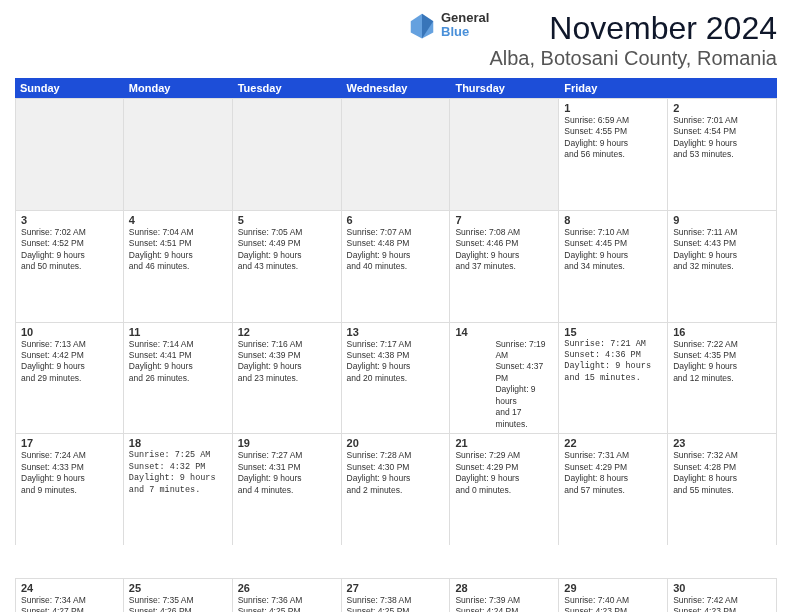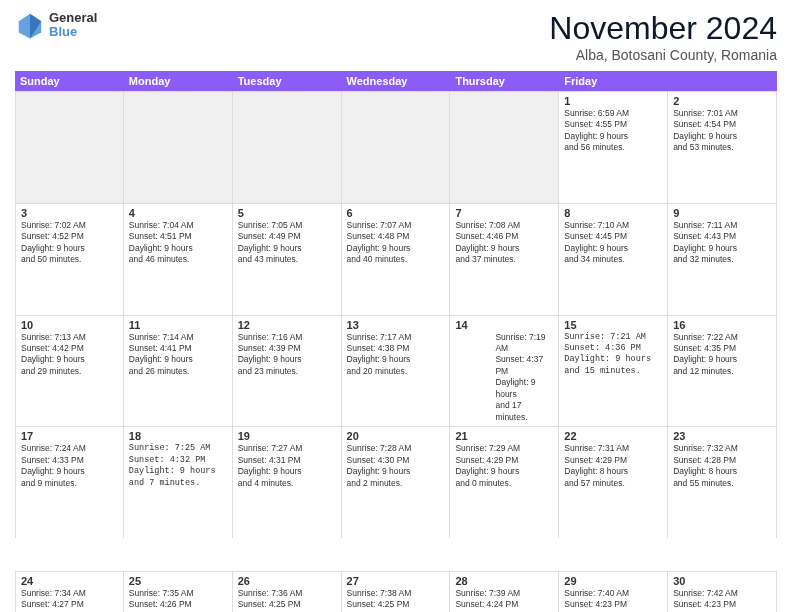--- a/index.html
+++ b/index.html
@@ -9,20 +9,21 @@
       width: 792px;
       height: 612px;
       overflow: hidden;
     }
     .page {
       width: 792px;
       height: 496px;
       padding: 10px 15px;
       display: flex;
       flex-direction: column;
+      align-items: flex-end;
     }
     .header {
       display: flex;
       justify-content: space-between;
       align-items: flex-start;
       margin-bottom: 8px;
     }
     .logo {
       display: flex;
       align-items: center;
@@ -44,32 +45,32 @@
     }
     .title-block {
       text-align: right;
     }
     .month-title {
       font-size: 32px;
       font-weight: normal;
       color: #0f172a;
     }
     .location {
-      font-size: 14px;
+      font-size: 20px;
       color: #555;
     }
     .calendar {
       flex: 1;
       display: flex;
       flex-direction: column;
     }
     .cal-header {
       display: grid;
       grid-template-columns: repeat(7, 1fr);
-      background: #8b5cf6;
+      background: #1d4ed8;
     }
     .cal-header-cell {
       color: #fff;
       font-size: 11px;
       font-weight: bold;
       padding: 4px 5px;
       text-align: left;
     }
     .cal-body {
       flex: 1;

